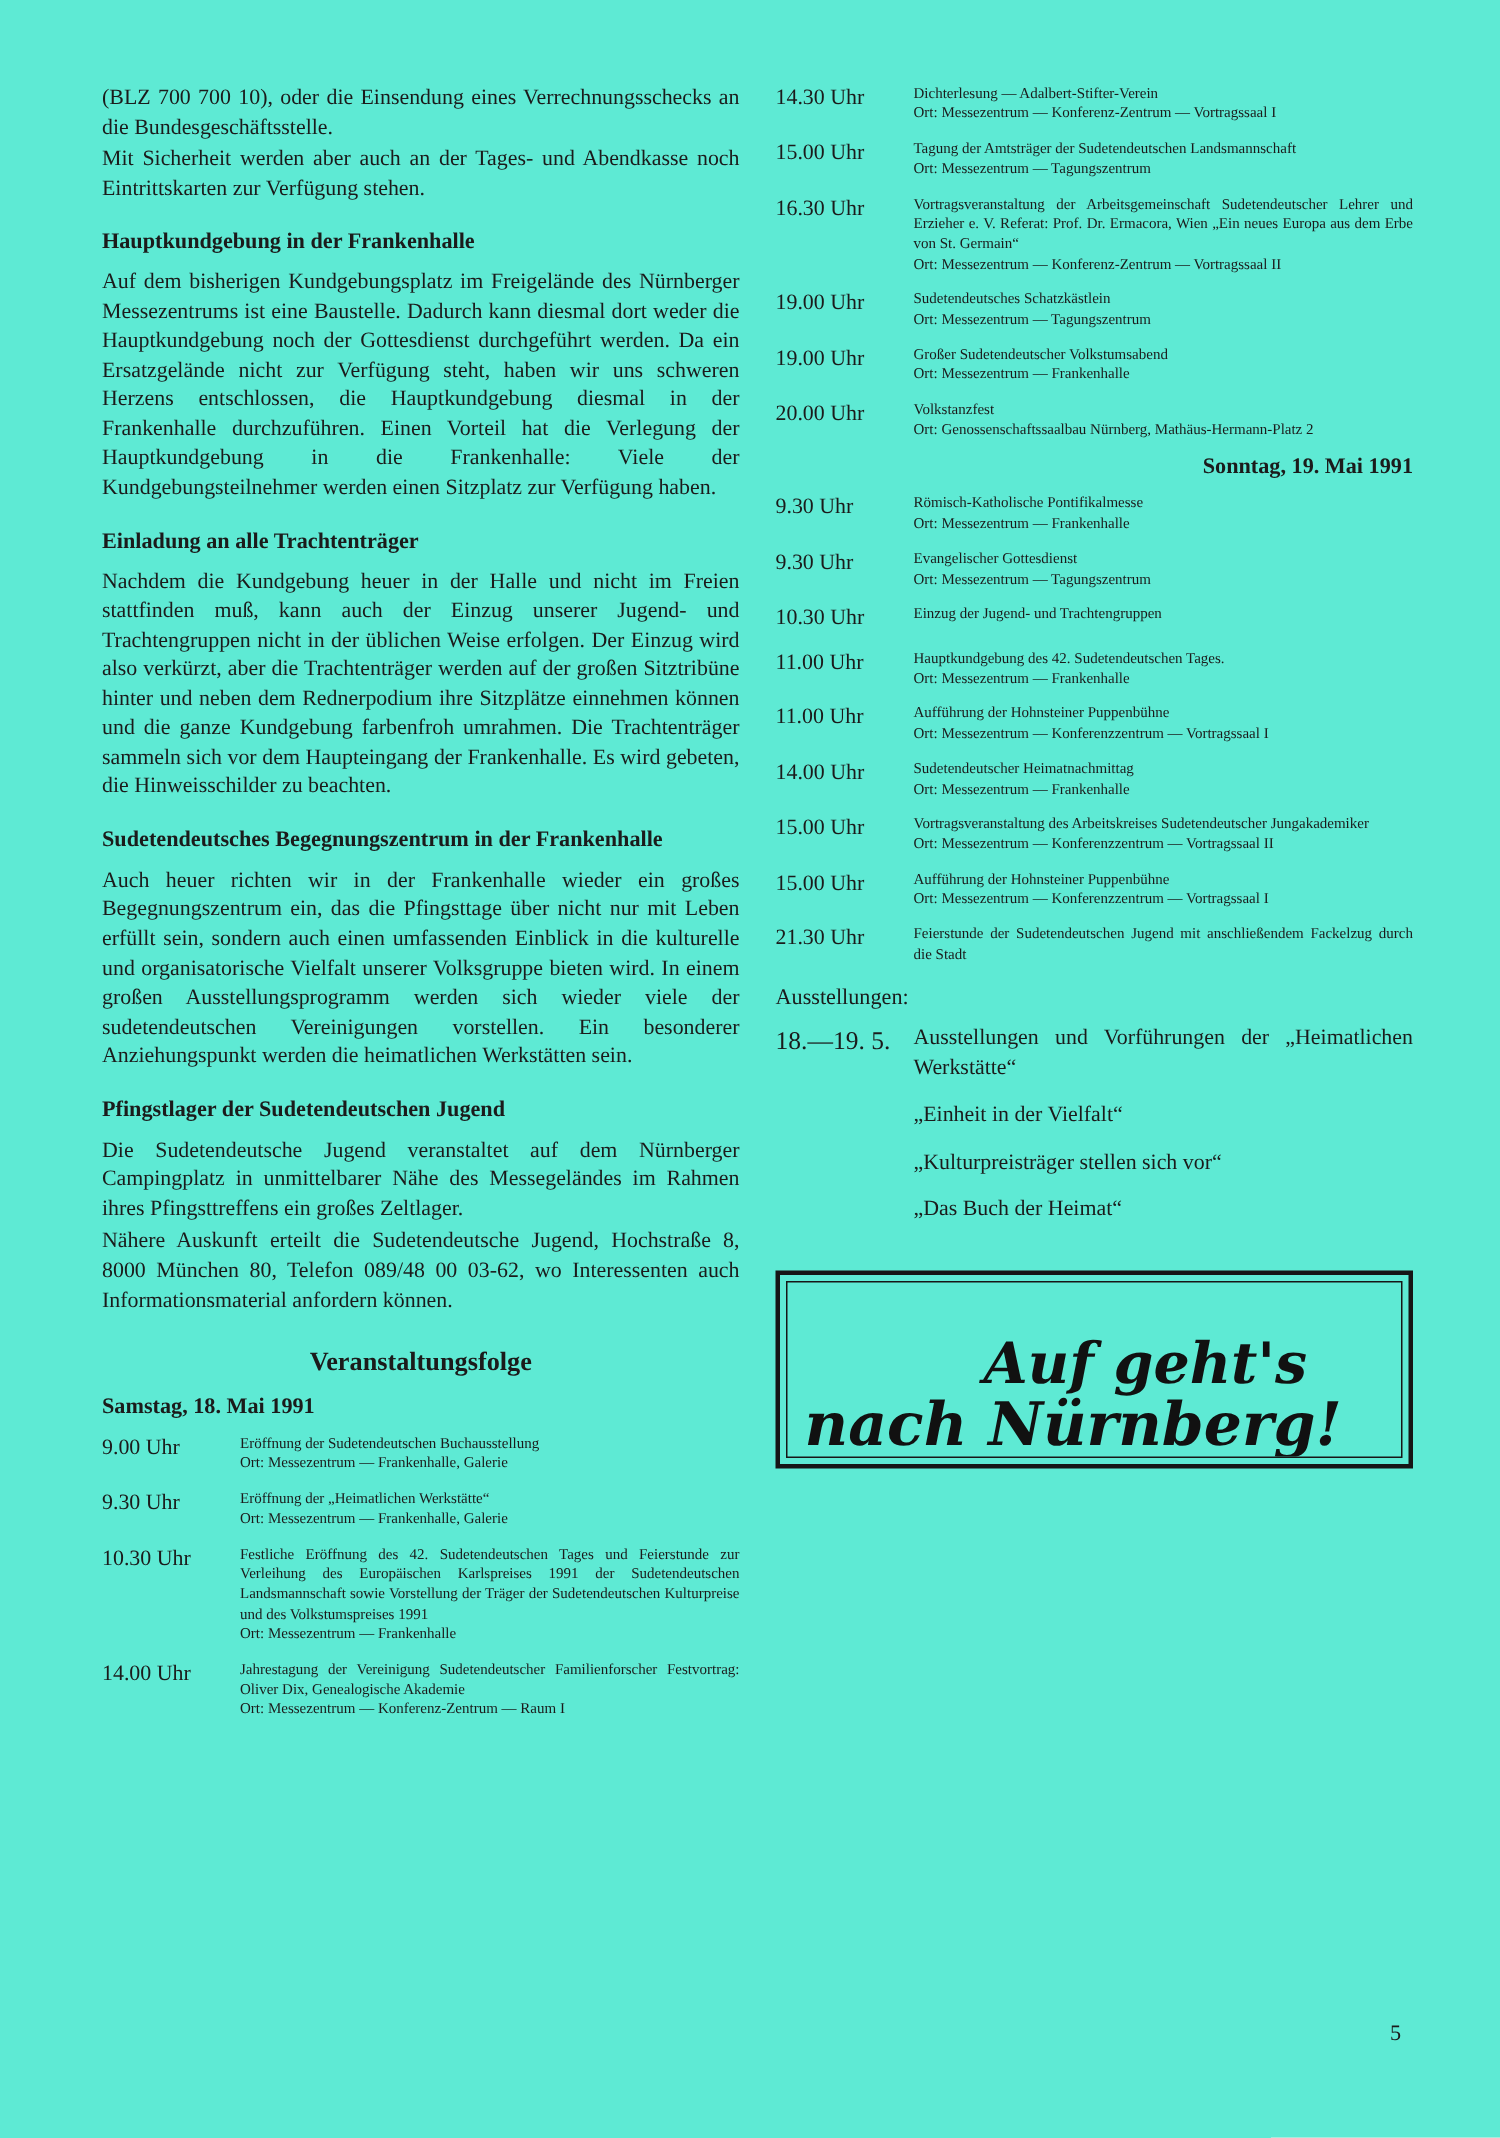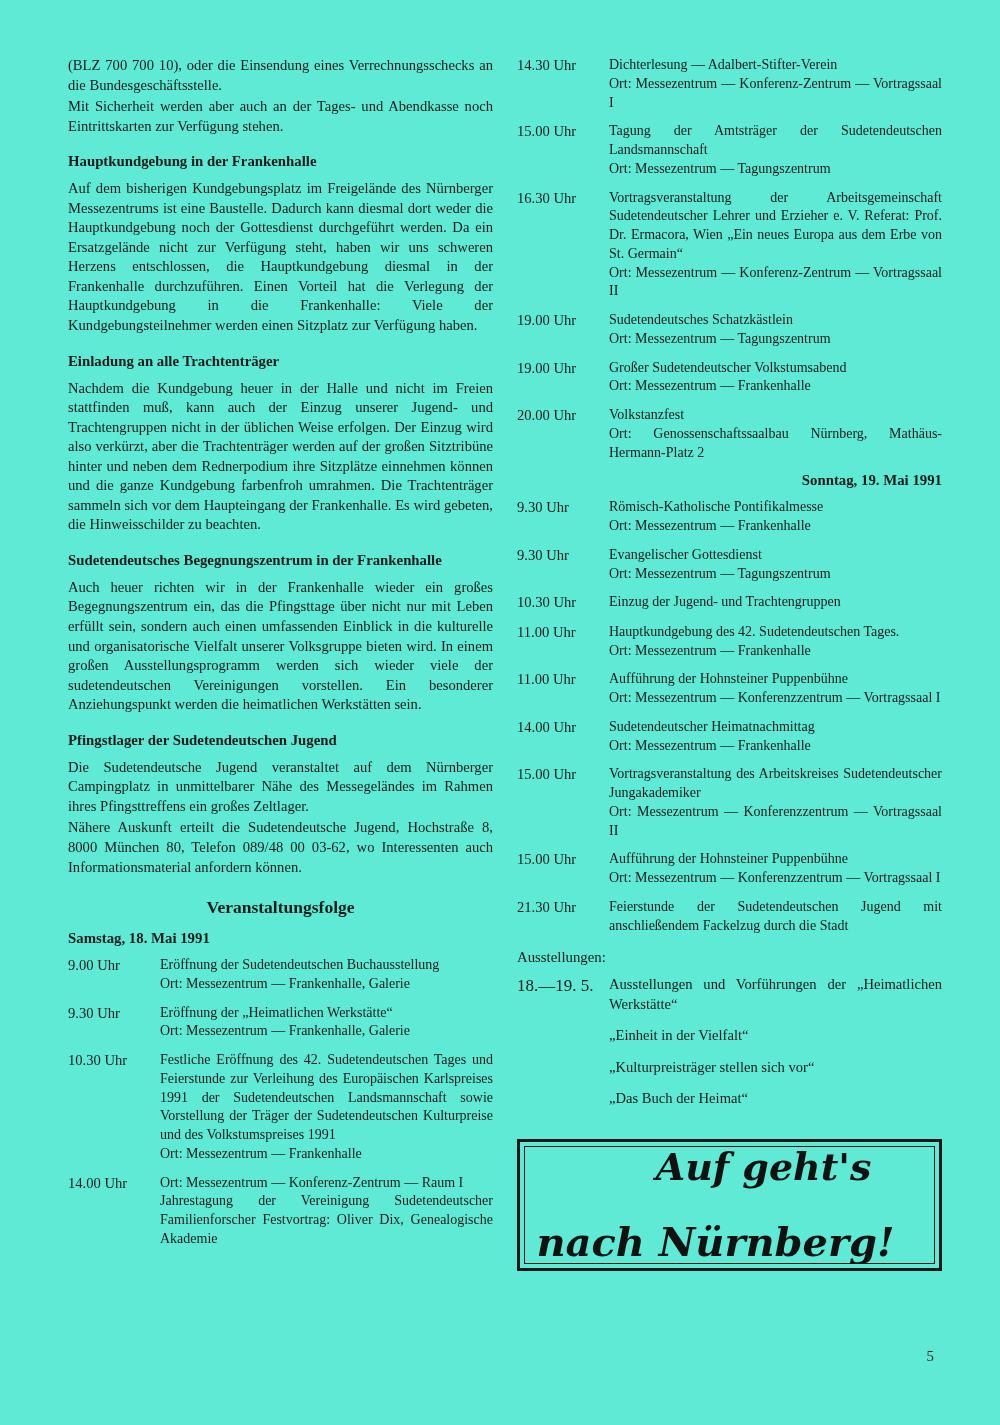--- a/index.html
+++ b/index.html
@@ -34,41 +34,41 @@
     text-align: center;
     margin: 20px 0 12px 0;
   }
   .day-heading {
     font-size: 14.8px;
     font-weight: bold;
     margin: 0 0 9px 0;
   }
   .event { display: flex; margin-bottom: 10px; }
   .event .time { width: 92px; flex: none; font-size: 14.6px; line-height: 1.34; }
-  .event .desc { flex: 1; font-size: 14px; line-height: 1.34; text-align: justify; }
+  .event .desc { flex: 1; font-size: 10px; line-height: 1.34; text-align: justify; }
   .exhib-heading {
     font-size: 14.8px; font-weight: normal; margin: 14px 0 9px 0;
   }
   .exhib-row { display: flex; }
   .exhib-row .date { width: 92px; flex: none; font-size: 17px; line-height: 1.34; }
   .exhib-row .lines { flex: 1; }
   .exhib-line { font-size: 14.6px; line-height: 1.34; text-align: justify; margin-bottom: 12px; }
   .banner {
     margin-top: 18px;
     border: 3px solid #161616;
     padding: 4px;
     height: 132px;
   }
   .banner-inner {
     border: 1px solid #161616;
     height: 100%;
     display: flex;
     flex-direction: column;
     align-items: center;
-    justify-content: space-between;
+    justify-content: flex-end;
     overflow: hidden;
   }
   .banner-text {
     transform: rotate(-6deg);
     font-family: "DejaVu Serif", serif;
     font-style: italic;
     font-weight: bold;
     color: #111;
     line-height: 1.05;
   }
@@ -126,22 +126,22 @@
         <div class="event">
           <div class="time">10.30 Uhr</div>
           <div class="desc">
             <div>Festliche Eröffnung des 42. Sudetendeutschen Tages und Feierstunde zur Verleihung des Europäischen Karlspreises 1991 der Sudetendeutschen Landsmannschaft sowie Vorstellung der Träger der Sudetendeutschen Kulturpreise und des Volkstumspreises 1991</div>
             <div>Ort: Messezentrum — Frankenhalle</div>
           </div>
         </div>
         <div class="event">
           <div class="time">14.00 Uhr</div>
           <div class="desc">
+            <div>Jahrestagung der Vereinigung Sudetendeutscher Familienforscher Festvortrag: Oliver Dix, Genealogische Akademie</div>
             <div>Ort: Messezentrum — Konferenz-Zentrum — Raum I</div>
-            <div>Jahrestagung der Vereinigung Sudetendeutscher Familienforscher Festvortrag: Oliver Dix, Genealogische Akademie</div>
           </div>
         </div>
       </div>
 
       <div class="col">
 
         <div class="event">
           <div class="time">14.30 Uhr</div>
           <div class="desc">
             <div>Dichterlesung — Adalbert-Stifter-Verein</div>

